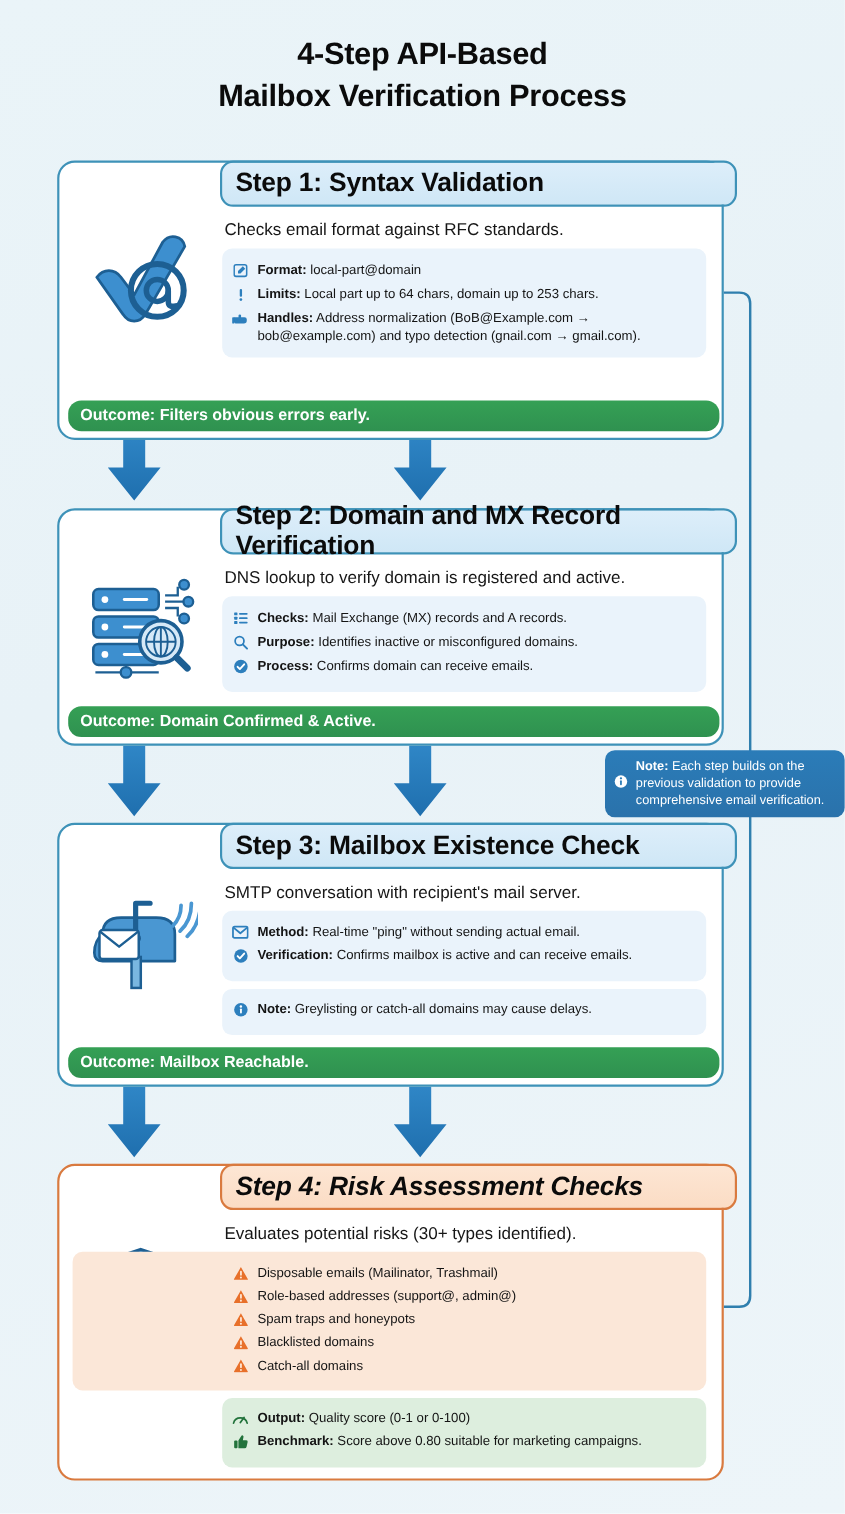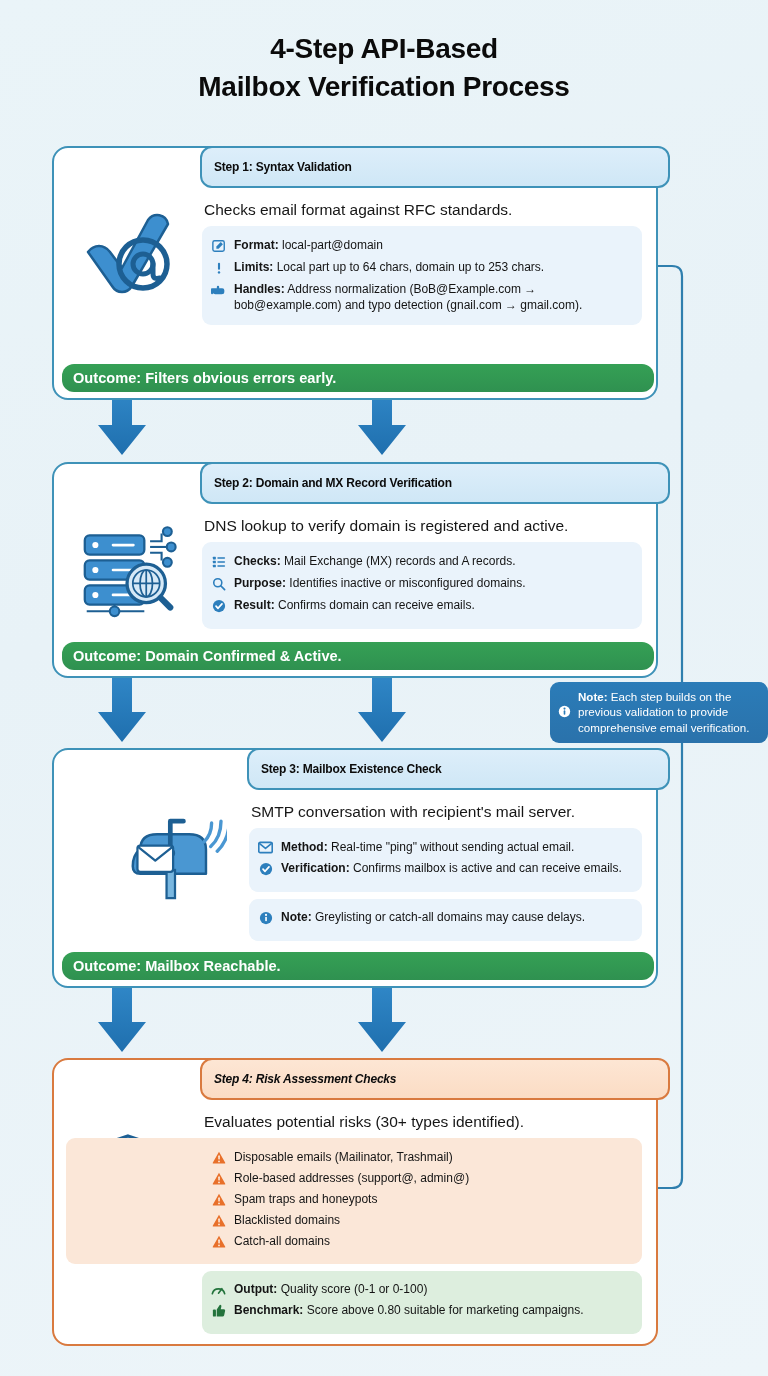--- a/index.html
+++ b/index.html
@@ -47,21 +47,21 @@
     border-radius:12px;
     display:flex; align-items:center;
     padding-left:12px;
     z-index:3;
   }
   .card.orange .card-header {
     background: linear-gradient(180deg,#fde6d4 0%,#fbdcc4 100%);
     border-color:#d97a3f;
     font-style:italic;
   }
-  .card-header-text { font-weight:bold; font-size:12px; color:#0b0b0b; letter-spacing:-0.2px; }
+  .card-header-text { font-weight:bold; font-size:24px; color:#0b0b0b; letter-spacing:-0.2px; }
 
   .summary { padding:52px 4px 6px 2px; font-size:15.5px; color:#161616; line-height:1.3; }
 
   
   .panel {
     background:#eaf3fb; border-radius:9px;
     padding:9px 10px 9px 8px; margin-bottom:7px;
   }
   .panel.warn { background:#fbe7d8; }
   .panel.ok   { background:#ddeede; }
@@ -259,40 +259,40 @@
           </span>
           <span class="txt"><b>Purpose:</b> <span>Identifies inactive or misconfigured domains.</span></span>
         </div>
         <div class="row">
           <span class="glyph">
             <svg width="14" height="14" viewBox="0 0 16 16">
                 <circle cx="8" cy="8" r="7" fill="#2d7fbd"></circle>
                 <path d="M4.6 8.2 L6.9 10.6 L11.4 5.6" fill="none" stroke="#fff" stroke-width="2" stroke-linecap="round" stroke-linejoin="round"></path>
               </svg>
           </span>
-          <span class="txt"><b>Result:</b> <span>Confirms domain can receive emails.</span></span>
+          <span class="txt"><b>Process:</b> <span>Confirms domain can receive emails.</span></span>
         </div>
       </div>
     </div>
   </div>
   <div class="outcome" style="position:absolute; left:8px; bottom:6px; width:592px; margin:0;">Outcome: Domain Confirmed &amp; Active.</div>
 </div>
 
 <div class="note-box" style="left:550px; top:682px; width:218px;">
   <span class="nglyph">
     <svg width="13" height="13" viewBox="0 0 16 16">
         <circle cx="8" cy="8" r="7" fill="#ffffff"></circle>
         <rect x="7" y="6.6" width="2" height="5.4" rx="1" fill="#2b7cb8"></rect>
         <circle cx="8" cy="4.4" r="1.3" fill="#2b7cb8"></circle>
       </svg>
   </span>
   <span class="ntxt"><b>Note:</b> <span>Each step builds on the previous validation to provide comprehensive email verification.</span></span>
 </div>
 
-<div class="card" style="top:748px; height:240px;padding-left:47px;">
+<div class="card" style="top:748px; height:240px;">
   <div class="card-inner">
     <div class="icon-col" style="padding-top:58px;">
       <span>
         <svg class="svgicon" width="104" height="92" viewBox="0 0 110 98">
           <path d="M18 44 Q18 28 36 28 L70 28 Q88 28 88 44 L88 70 L18 70 Q10 70 10 62 Q10 50 18 44 Z" fill="#4a97d2" stroke="#1d5f93" stroke-width="2.6" stroke-linejoin="round"></path>
           <rect x="46" y="66" width="9" height="30" fill="#79b7e0" stroke="#1d5f93" stroke-width="2.4"></rect>
           <path d="M50 46 L50 14 L64 14" fill="none" stroke="#1d5f93" stroke-width="5" stroke-linecap="round" stroke-linejoin="round"></path>
           <circle cx="50" cy="48" r="4" fill="#d6e9f7" stroke="#1d5f93" stroke-width="2.4"></circle>
           <rect x="15" y="40" width="38" height="28" rx="3" fill="#ffffff" stroke="#1d5f93" stroke-width="2.4"></rect>
           <path d="M15 41 L34 56 L53 41" fill="none" stroke="#1d5f93" stroke-width="2.4" stroke-linejoin="round"></path>

